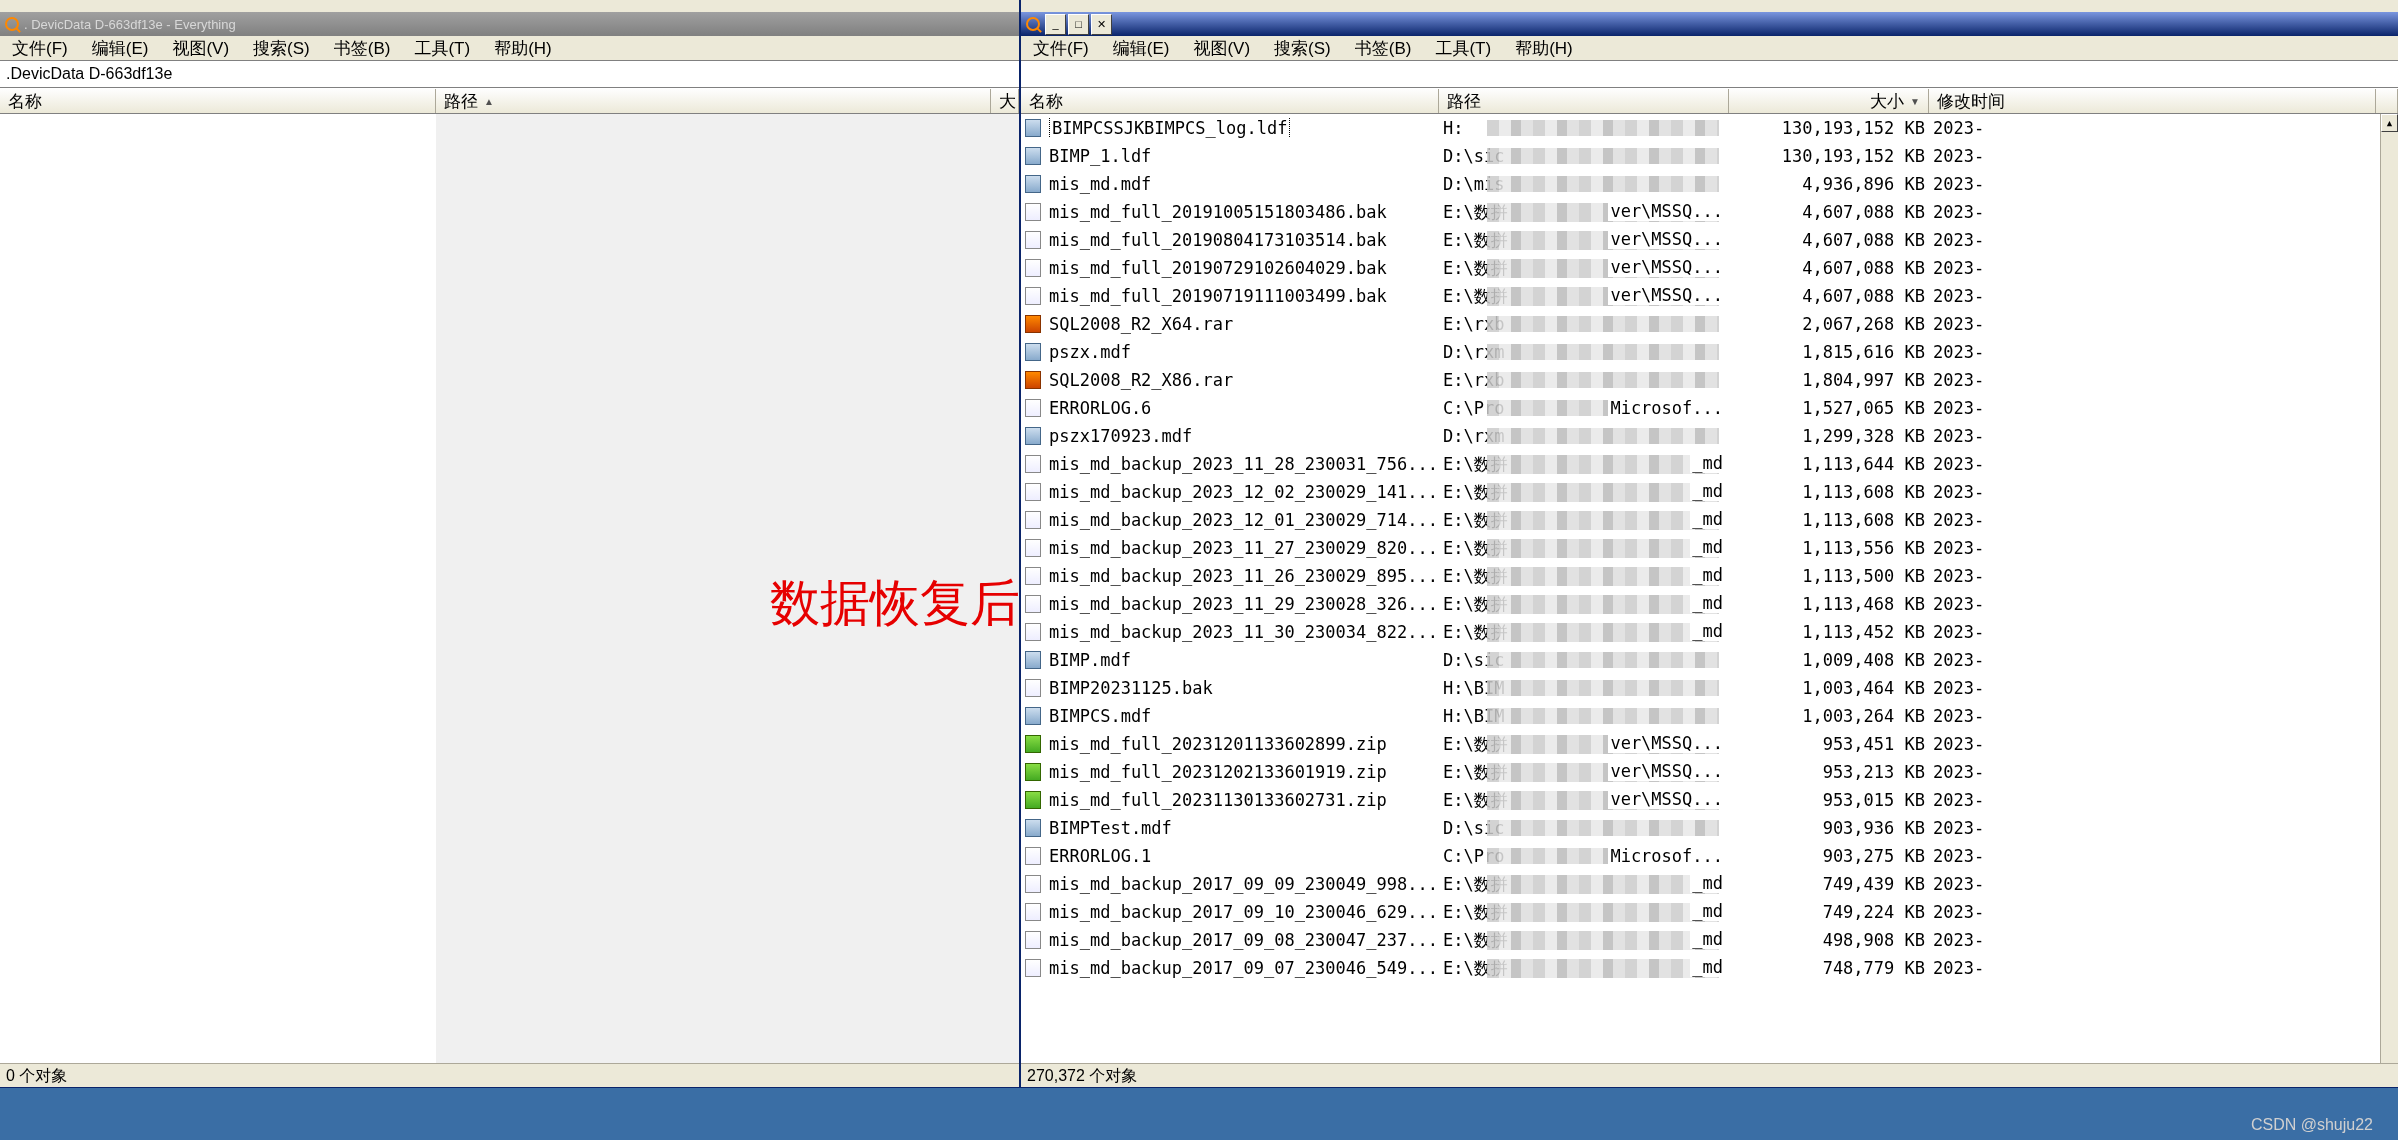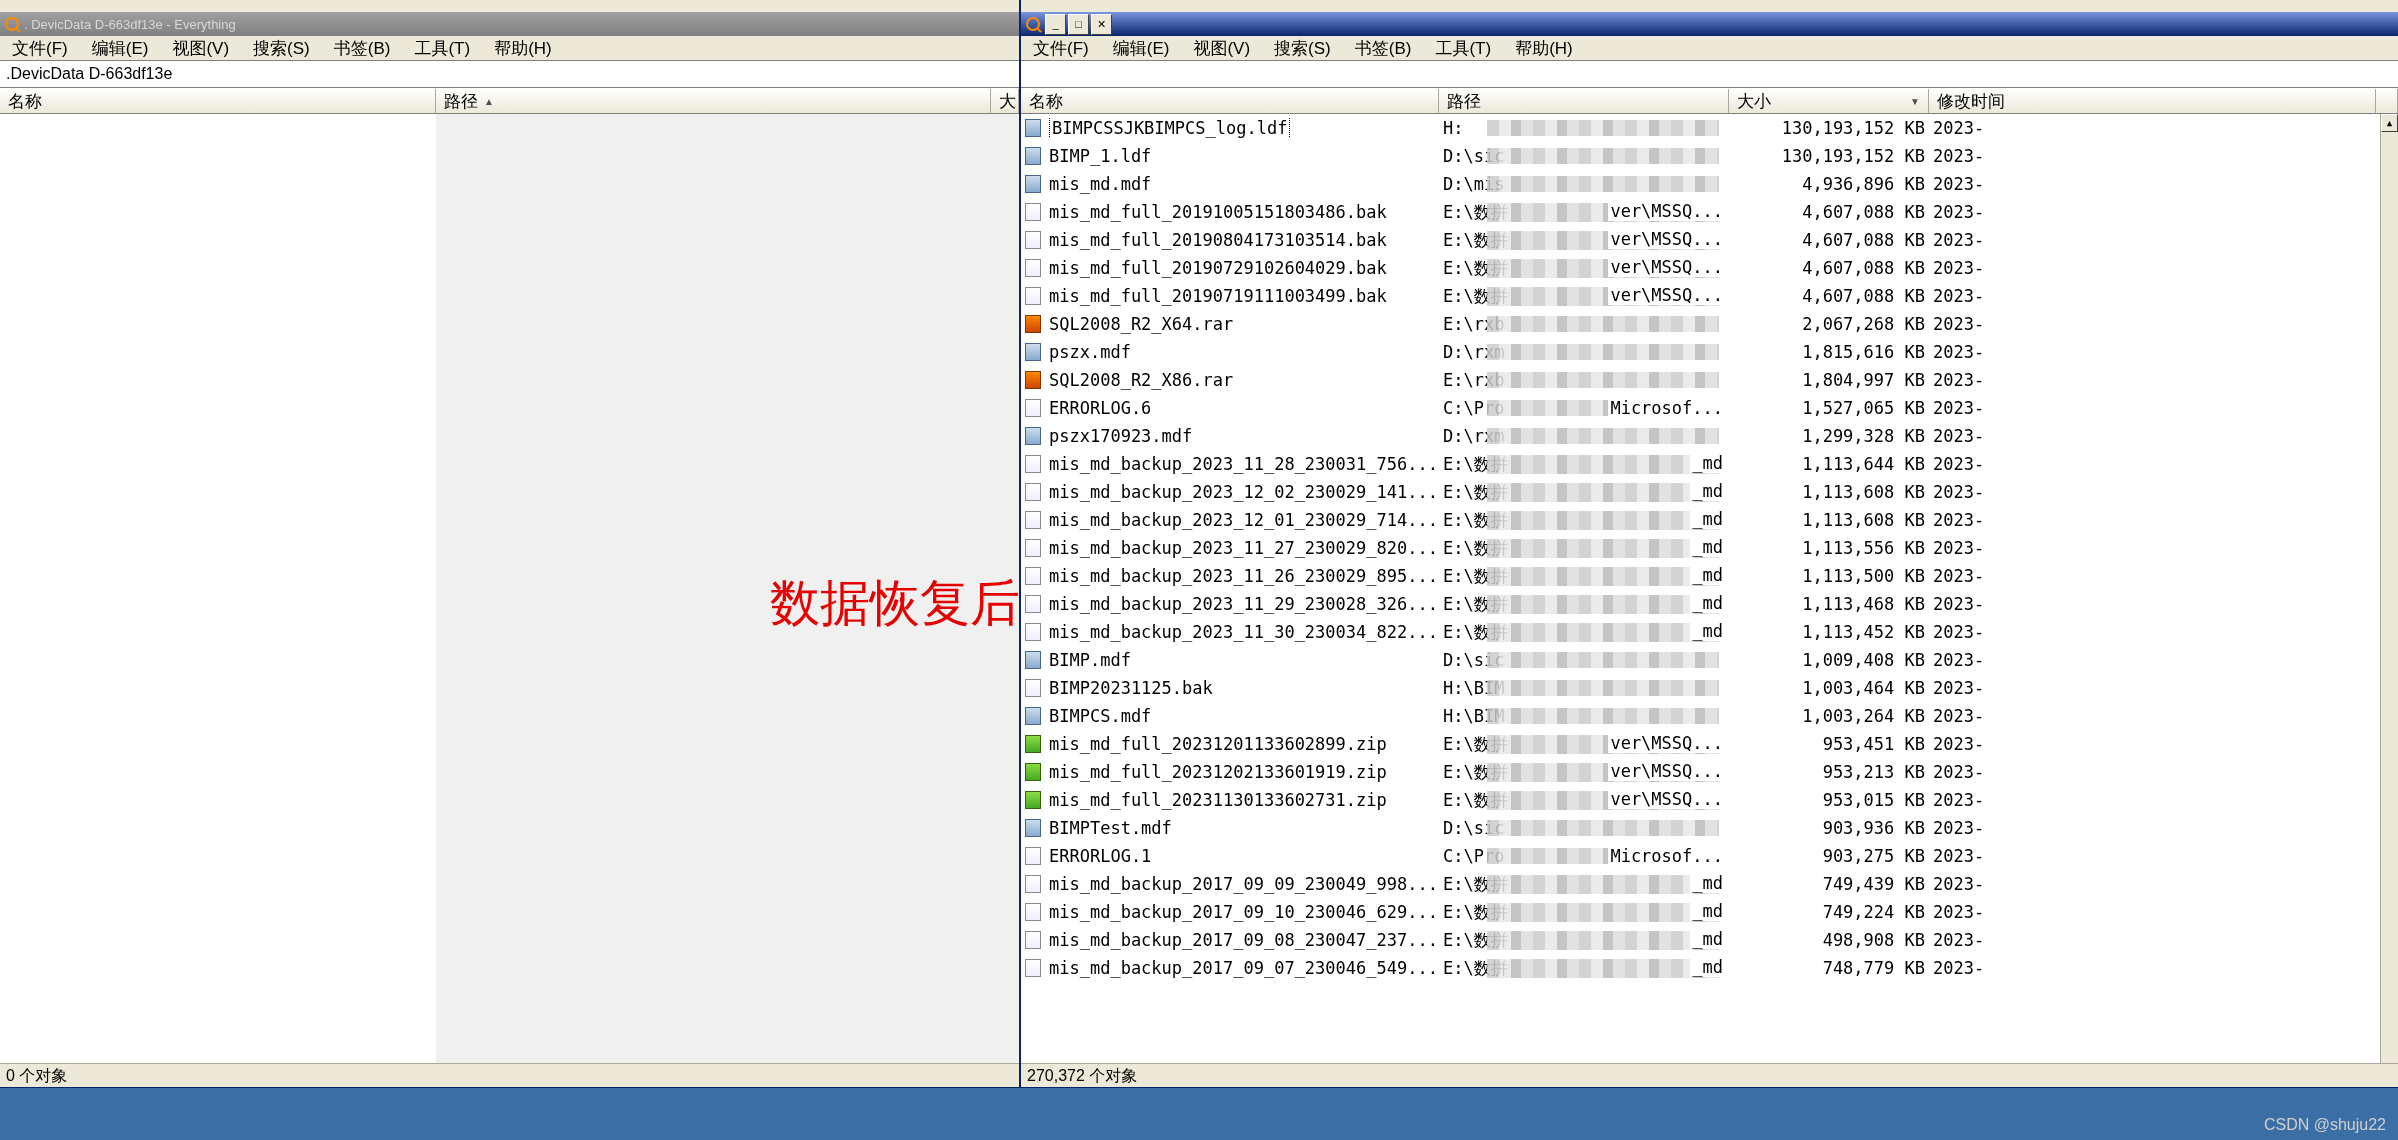--- a/index.html
+++ b/index.html
@@ -151,21 +151,21 @@
   .overlay-text {
     position:absolute;
     color:#e60000;
     font-family:"SimSun","Microsoft YaHei";
     font-size:50px;
     font-weight:400;
     z-index:50;
     pointer-events:none;
   }
   .watermark {
-    position:absolute; right:12px; bottom:6px;
+    position:absolute; right:25px; bottom:6px;
     color:#d0d0d0; font-size:16px; font-family:Arial;
     z-index:60;
   }
   .magnifier {
     width:14px;height:14px;border:2px solid #f80;border-radius:50%;
     position:relative;display:inline-block;
   }
   .magnifier::after{
     content:"";position:absolute;width:6px;height:2px;background:#f80;
     bottom:-2px;right:-4px;transform:rotate(45deg);
@@ -233,21 +233,21 @@
       <span class="mitem">书签(B)</span>
       <span class="mitem">工具(T)</span>
       <span class="mitem">帮助(H)</span>
     </div>
     <div class="searchbox">
       <input type="text" value="" style="">
     </div>
     <div class="headerrow">
       <div class="hcell" style="width:418px">名称</div>
       <div class="hcell" style="width:290px">路径</div>
-      <div class="hcell" style="width:200px;justify-content:space-between">
+      <div class="hcell" style="width:200px;justify-content:flex-end">
         <span>大小</span>
         <span class="sortarrow">▼</span>
       </div>
       <div class="hcell" style="flex:1">修改时间</div>
       <div class="hcell" style="width:22px"></div>
     </div>
     <div class="listarea right-listwrap">
       <div class="right-rows" id="right-rows">
           <div class="row sel">
             <div class="cell c-icon">

